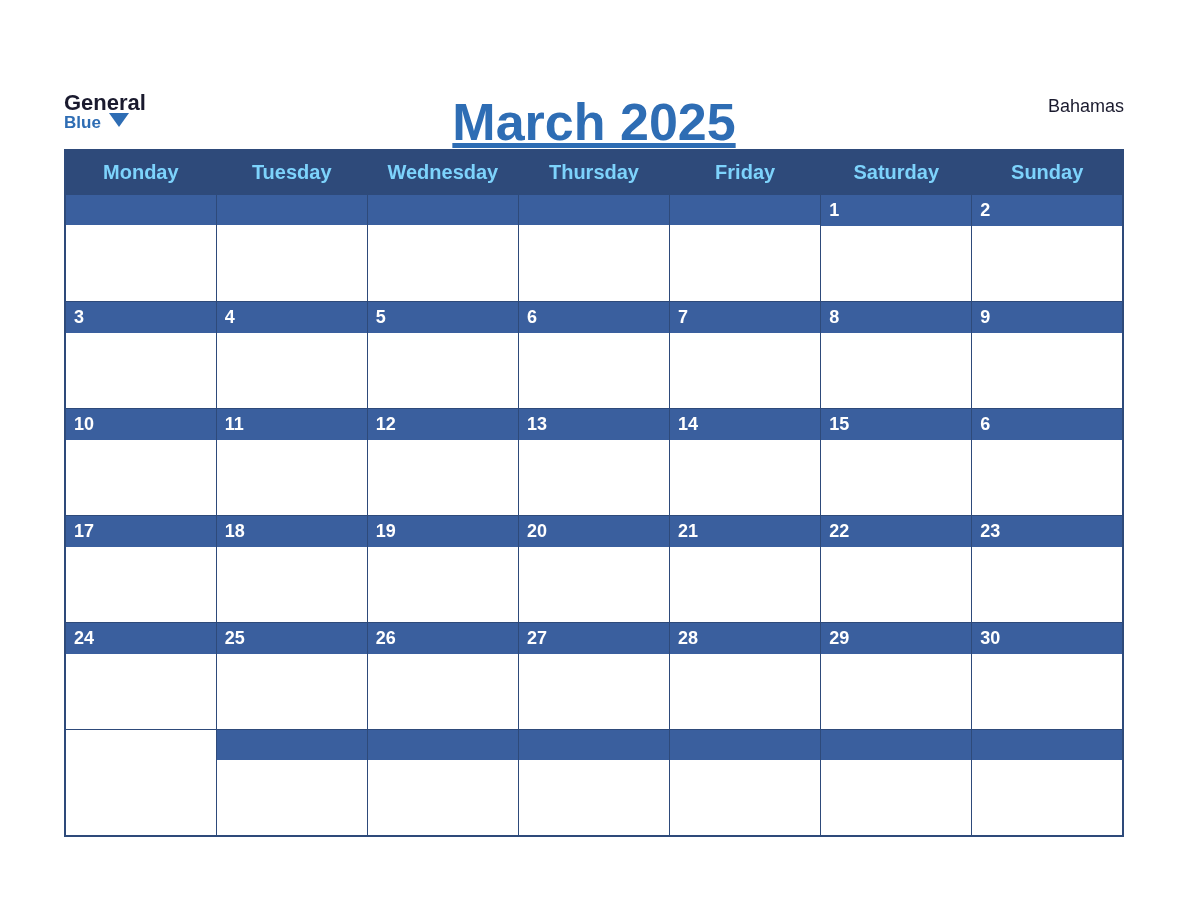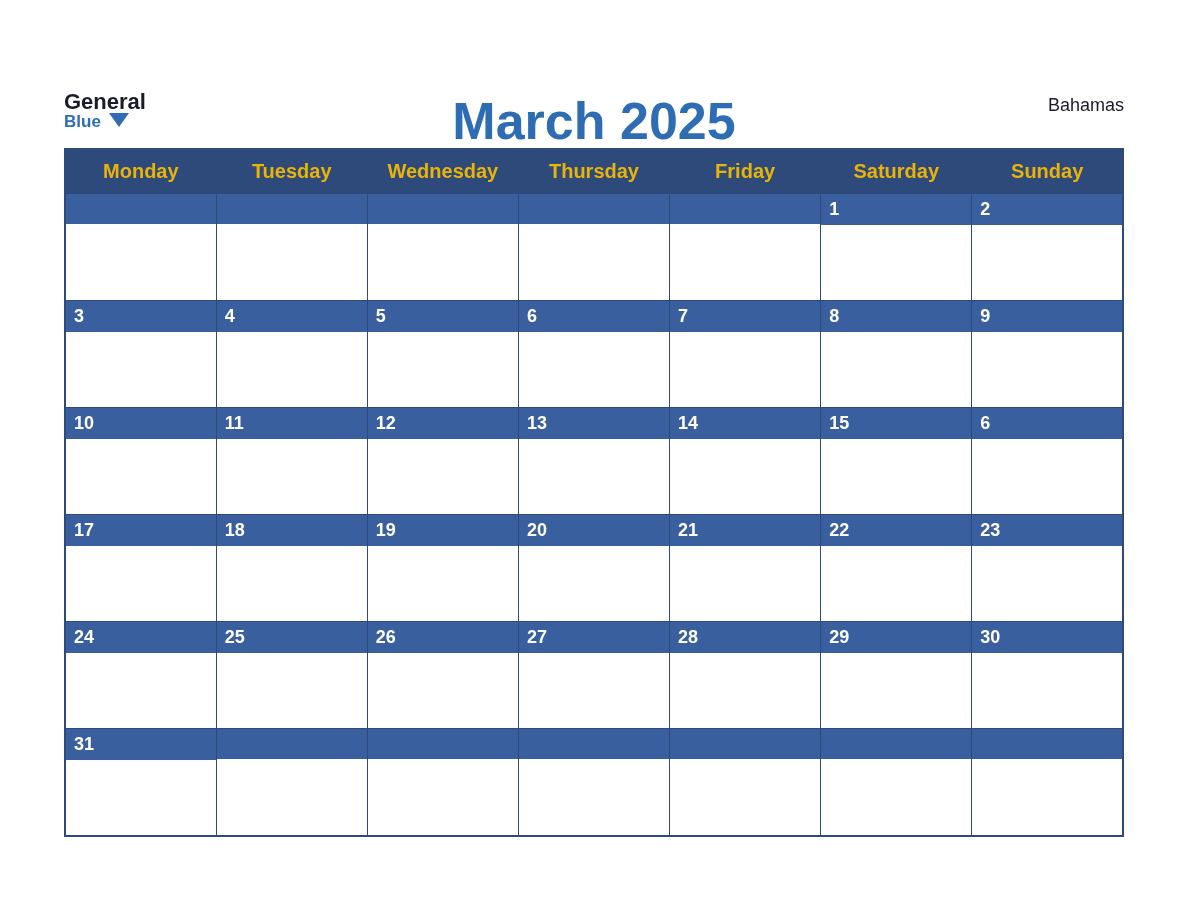--- a/index.html
+++ b/index.html
@@ -55,34 +55,35 @@
       top: -3px;
     }
     .title {
       position: absolute;
       left: 50%;
       transform: translateX(-50%);
       font-size: 52px;
       font-weight: bold;
       color: #2e6db4;
       white-space: nowrap;
+      text-decoration: underline;
     }
     .country {
       font-size: 18px;
       color: #1a1a2e;
       margin-top: 4px;
     }
     .calendar {
       width: 100%;
       border-collapse: collapse;
       border: 2px solid #2e4a7a;
     }
     .calendar thead tr th {
       background-color: #2e4a7a;
-      color: #eab308;
+      color: #7dd3fc;
       font-size: 20px;
       font-weight: bold;
       padding: 10px 4px;
       border: 1px solid #2e4a7a;
       margin-top: 12px;
     }
     .calendar tbody tr td {
       width: calc(100% / 7);
       vertical-align: top;
       border: 1px solid #2e4a7a;
@@ -284,21 +285,20 @@
             <span class="day-number">29</span>
             <div class="day-cell-content"></div>
           </td>
           <td>
             <span class="day-number">30</span>
             <div class="day-cell-content"></div>
           </td>
         </tr>
         <tr>
           <td>
-            <span class="day-number">31</span>
             <div class="day-cell-content"></div>
           </td>
           <td>
             <span class="empty-header"></span>
             <div class="day-cell-content"></div>
           </td>
           <td>
             <span class="empty-header"></span>
             <div class="day-cell-content"></div>
           </td>

